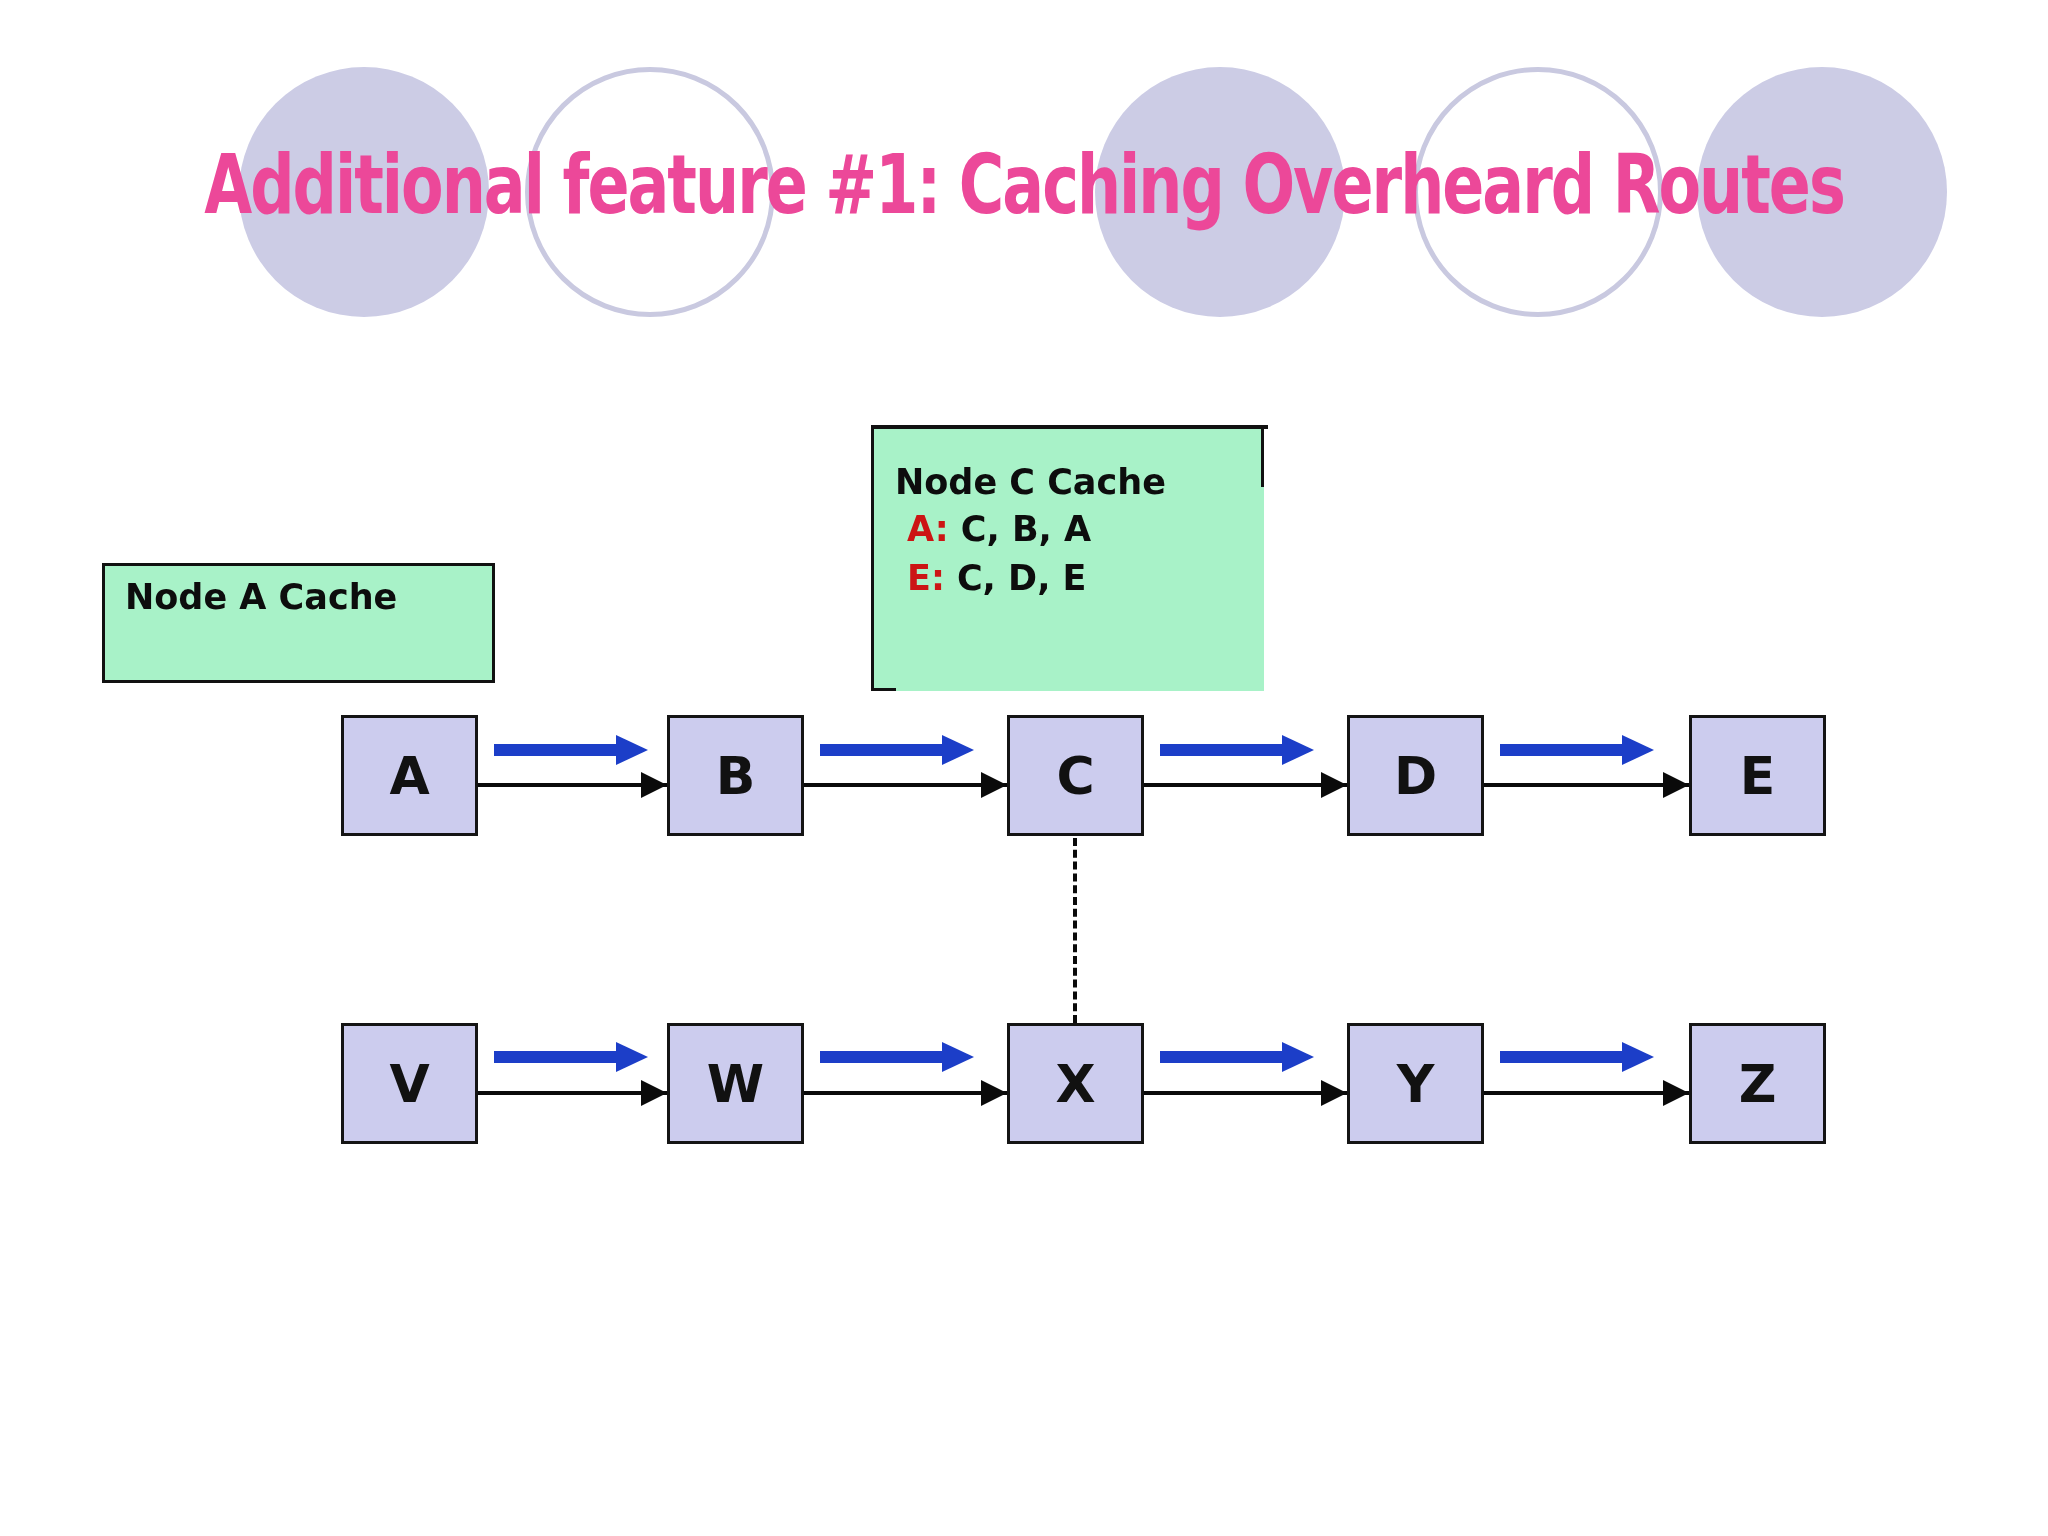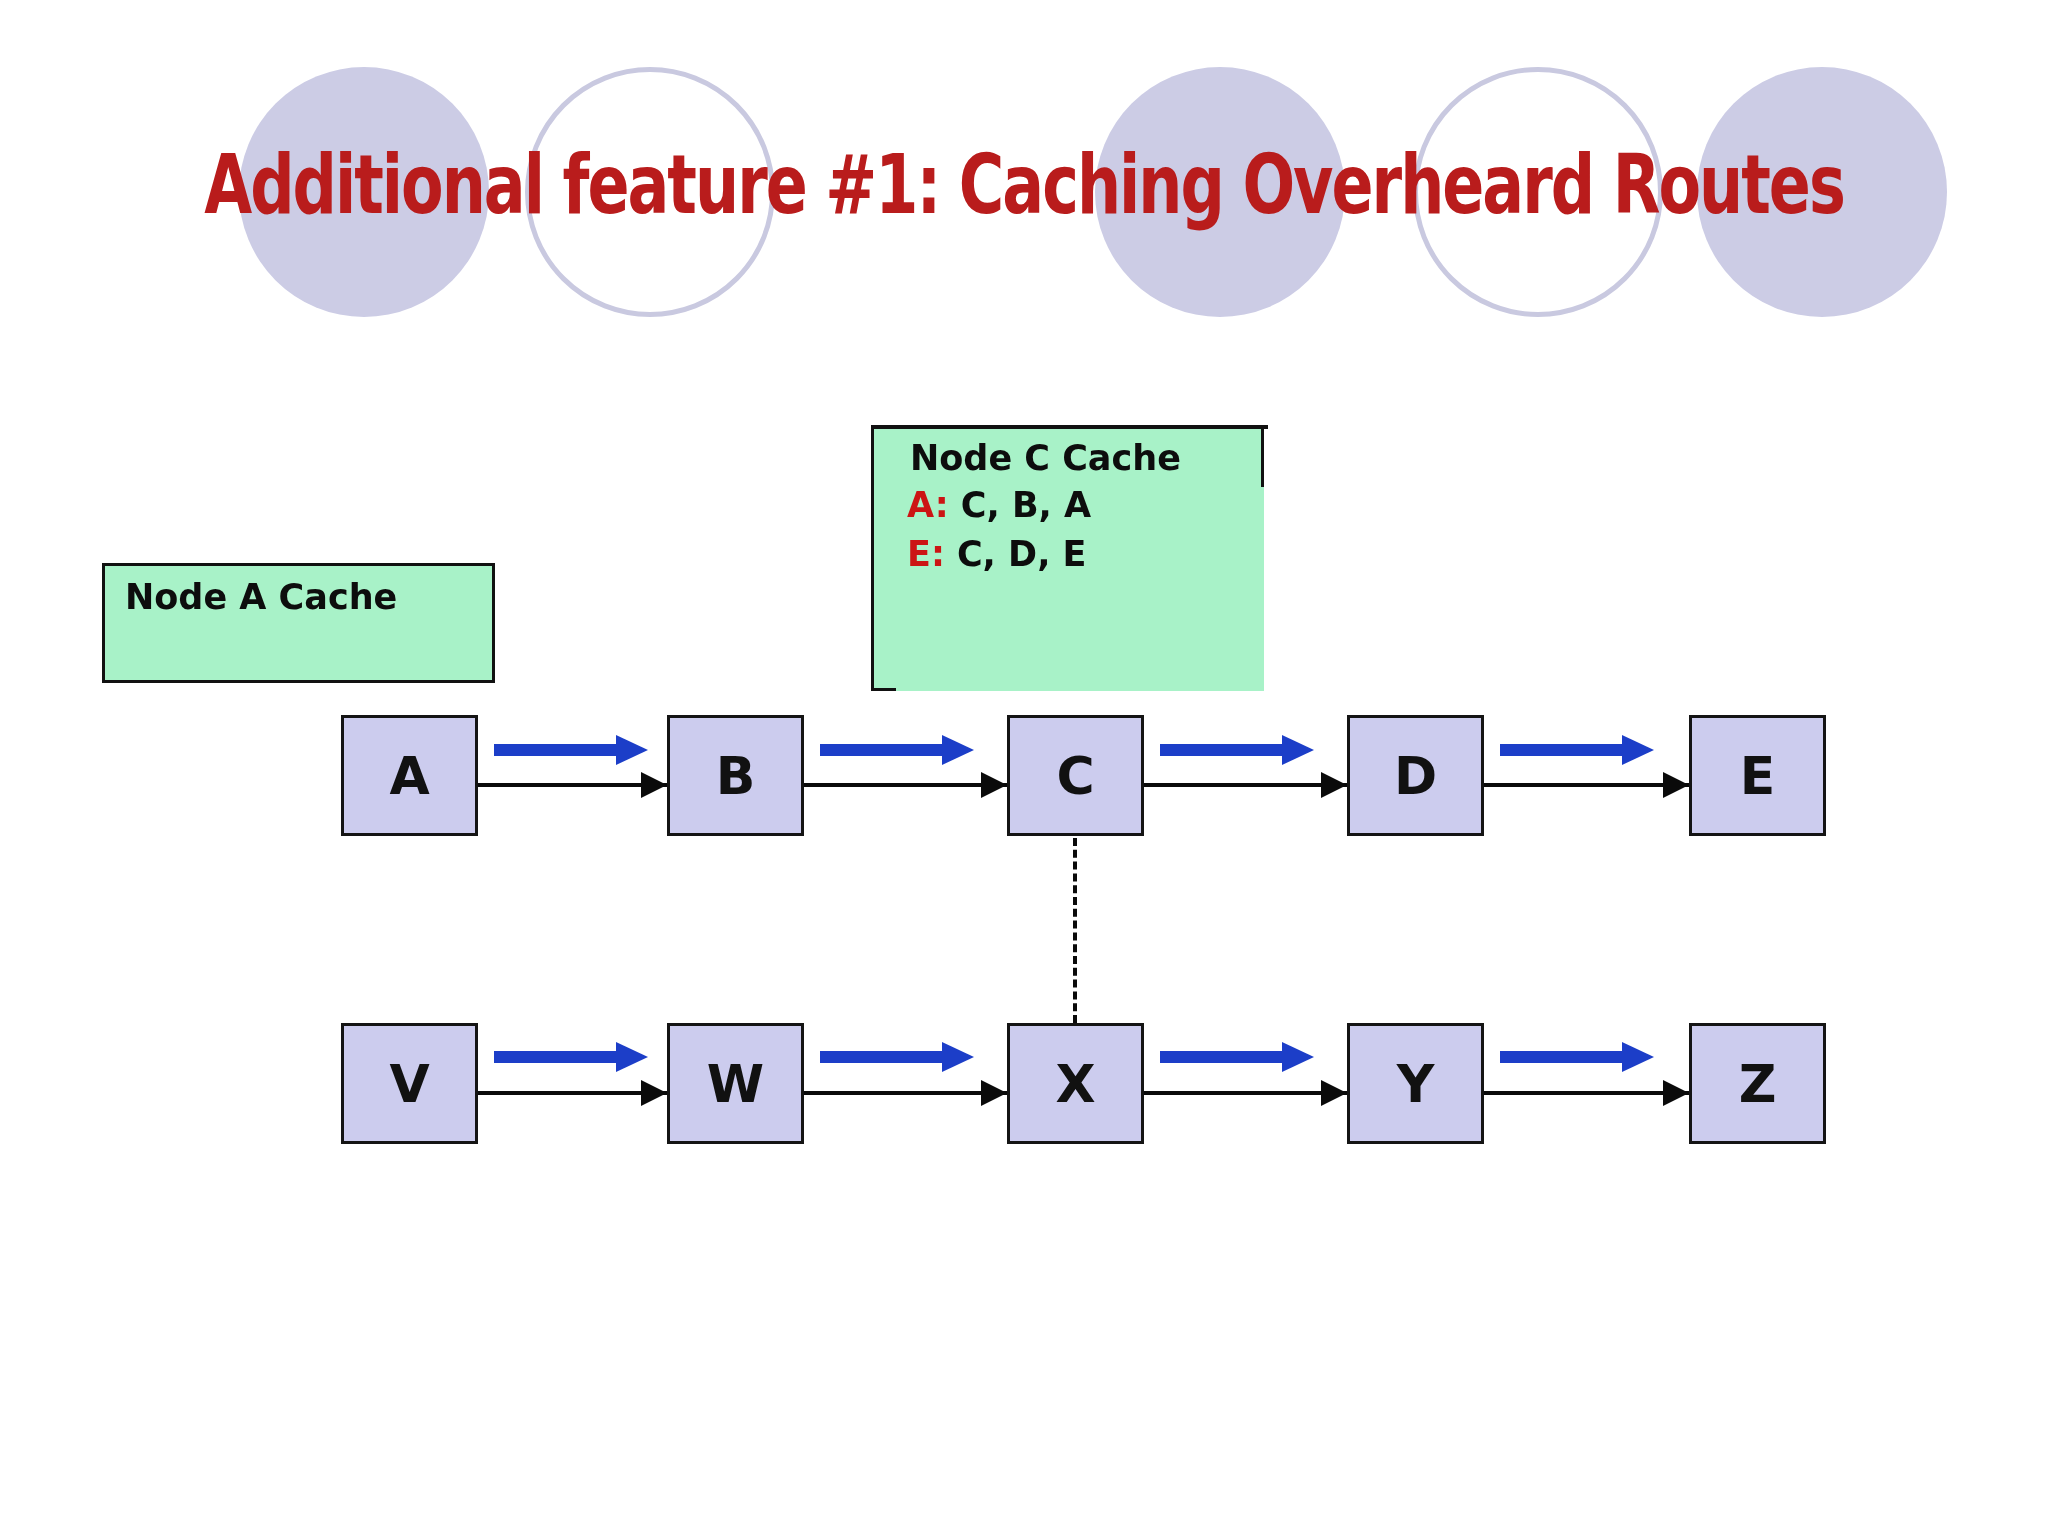--- a/index.html
+++ b/index.html
@@ -10,30 +10,30 @@
   }
 
   
   .circle{position:absolute;top:67px;width:250px;height:250px;border-radius:50%;}
   .circle.filled{background:#cccce5;}
   .circle.outline{background:#ffffff;border:5px solid #c9c9e0;box-sizing:border-box;}
 
   
   .title{
     position:absolute;top:148px;left:0;width:2048px;text-align:center;
-    font-size:62px;font-weight:bold;color:#b91c1c;letter-spacing:-2px;
+    font-size:62px;font-weight:bold;color:#ec4899;letter-spacing:-2px;
     white-space:nowrap;
   }
   .title .stretch{display:inline-block;transform:scaleY(1.32);transform-origin:center;}
 
   
   .cache{position:absolute;background:#a8f2c8;color:#0d0d0d;font-weight:bold;font-size:35px;}
   .cache-a{left:102px;top:563px;width:393px;height:120px;border:3px solid #111;box-sizing:border-box;padding:8px 0 0 20px;line-height:47px;}
   .cache-c{left:871px;top:427px;width:393px;height:264px;padding:8px 0 0 0;box-sizing:border-box;}
-  .cache-c .cache-title{padding-left:39px;line-height:46px;}
+  .cache-c .cache-title{padding-left:24px;line-height:46px;margin-top:24px;}
   .cache-c .cache-line{padding-left:36px;line-height:49px;}
   .red-key{color:#cc1414;margin-right:12px;}
   
   .strip{position:absolute;background:#111;}
 
   
   .node{
     position:absolute;width:137px;height:121px;box-sizing:border-box;
     background:#ccccee;border:3px solid #141414;
     display:flex;align-items:center;justify-content:center;

